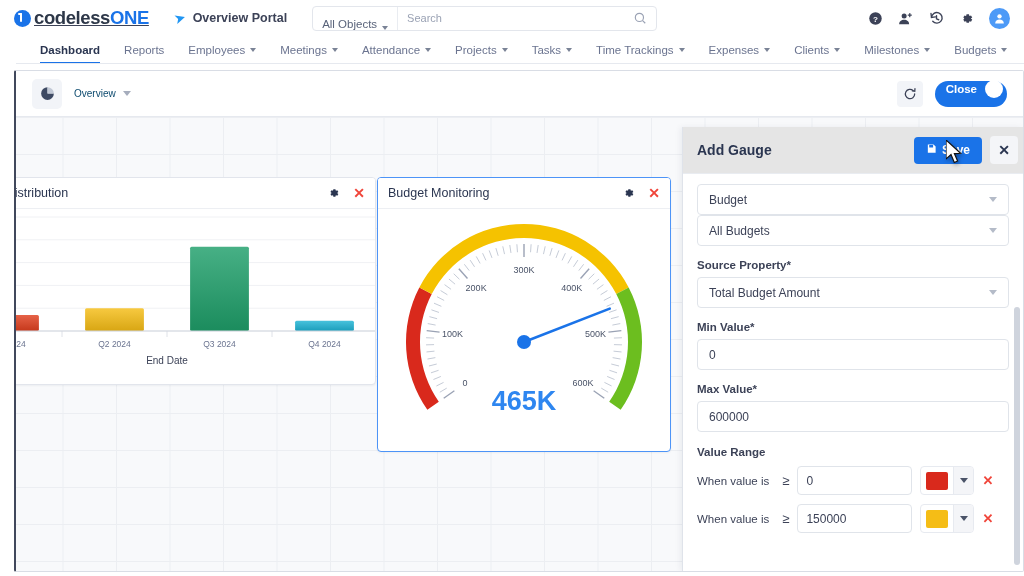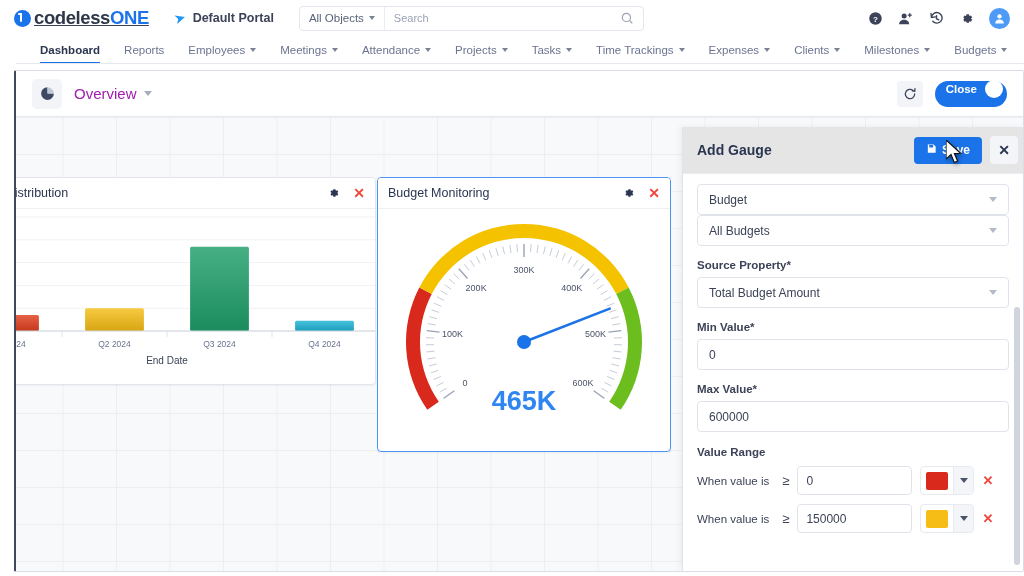--- a/index.html
+++ b/index.html
@@ -34,21 +34,21 @@
 
   .portal { display:flex; align-items:center; margin-left:25px; gap:7px; }
   .portal-icon { color:#2196f3; font-size:14px; line-height:1; transform:rotate(-18deg); }
   .portal-name { font-size:12.5px; font-weight:bold; color:#3c4257; }
 
   .searchwrap {
     margin-left:25px; display:flex; align-items:center; height:25px;
     border:1px solid #e3e6ec; border-radius:4px; width:345px; background:#fff;
   }
   .allobj {
-    display:flex; align-items:center; gap:5px; padding:0 9px; height:100%;
+    display:flex; align-items:flex-end; gap:5px; padding:0 9px; height:100%;
     font-size:11.5px; color:#59637a; border-right:1px solid #e9ecf1; white-space:nowrap;
   }
   .caret { width:0; height:0; border-left:3.5px solid transparent; border-right:3.5px solid transparent;
            border-top:4px solid #7a8396; }
   .searchfield { flex:1; border:none; outline:none; font-size:11px; color:#59637a;
                  padding:0 9px; font-family:inherit; background:transparent; }
   .searchfield::placeholder { color:#9aa2b4; }
   .search-ic { margin-right:9px; color:#9aa2b4; display:flex; }
 
   .top-actions { margin-left:auto; display:flex; align-items:center; gap:15px; margin-right:14px; }
@@ -80,21 +80,21 @@
     border-radius:2px; overflow:hidden;
   }
   .ov-bar {
     position:absolute; left:0; top:0; right:0; height:46px; background:#fff;
     border-bottom:1px solid #e6e9ef; display:flex; align-items:center; padding:0 16px;
   }
   .ov-icon {
     width:30px; height:30px; border-radius:5px; background:#f2f4f8;
     display:flex; align-items:center; justify-content:center; margin-right:12px;
   }
-  .ov-title { font-size:15px; color:#a21caf; }
+  .ov-title { font-size:10px; color:#0c4a6e; }
   .ov-caret { margin-left:7px; width:0; height:0;
     border-left:4px solid transparent; border-right:4px solid transparent; border-top:5px solid #a6adbd; }
   .ov-right { margin-left:auto; display:flex; align-items:center; gap:12px; }
   .refresh-btn {
     width:26px; height:26px; border-radius:4px; background:#f2f4f8;
     display:flex; align-items:center; justify-content:center; color:#3c4257; cursor:pointer;
   }
   .close-toggle {
     height:26px; min-width:62px; border-radius:13px; background:#1a73e8; color:#fff;
     display:flex; align-items:center; padding:0 4px 9px 11px; gap:8px; cursor:pointer;
@@ -201,21 +201,21 @@
 <div id="app">
 
   <div class="topbar">
     <div class="logo">
       <div class="logo-mark"></div>
       <div class="logo-text"><span class="dark">codeless</span><span class="blue">ONE</span></div>
     </div>
 
     <div class="portal">
       <span class="portal-icon">➤</span>
-      <span class="portal-name">Default Portal</span>
+      <span class="portal-name">Overview Portal</span>
     </div>
 
     <div class="searchwrap">
       <div class="allobj">
         <span>All Objects</span>
         <span class="caret"></span>
       </div>
       <input class="searchfield" placeholder="Search" style="">
       <span class="search-ic">
         <svg width="14" height="14" viewBox="0 0 24 24" fill="none" stroke="currentColor" stroke-width="2">

